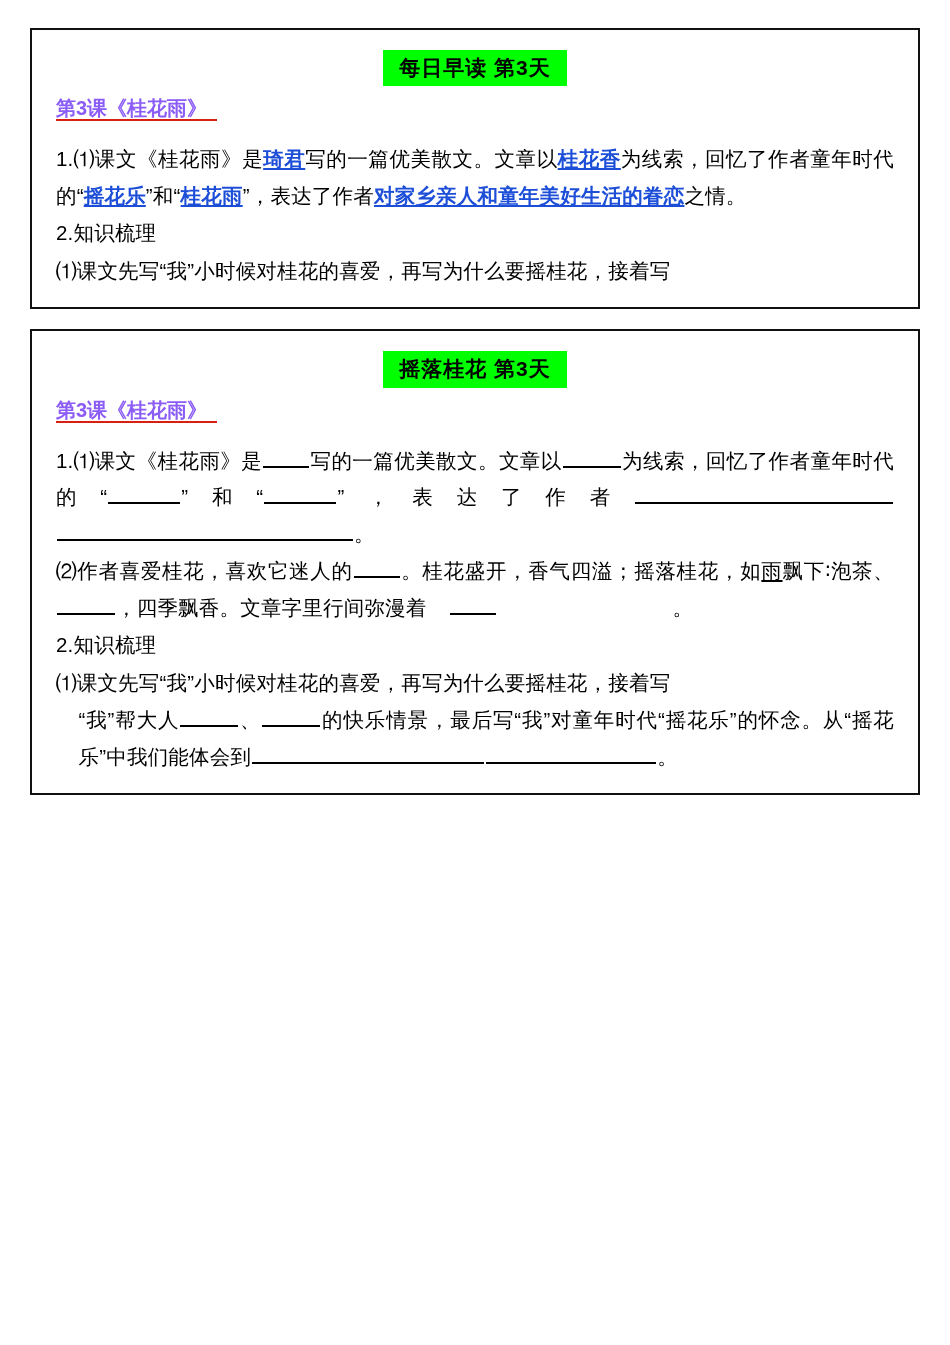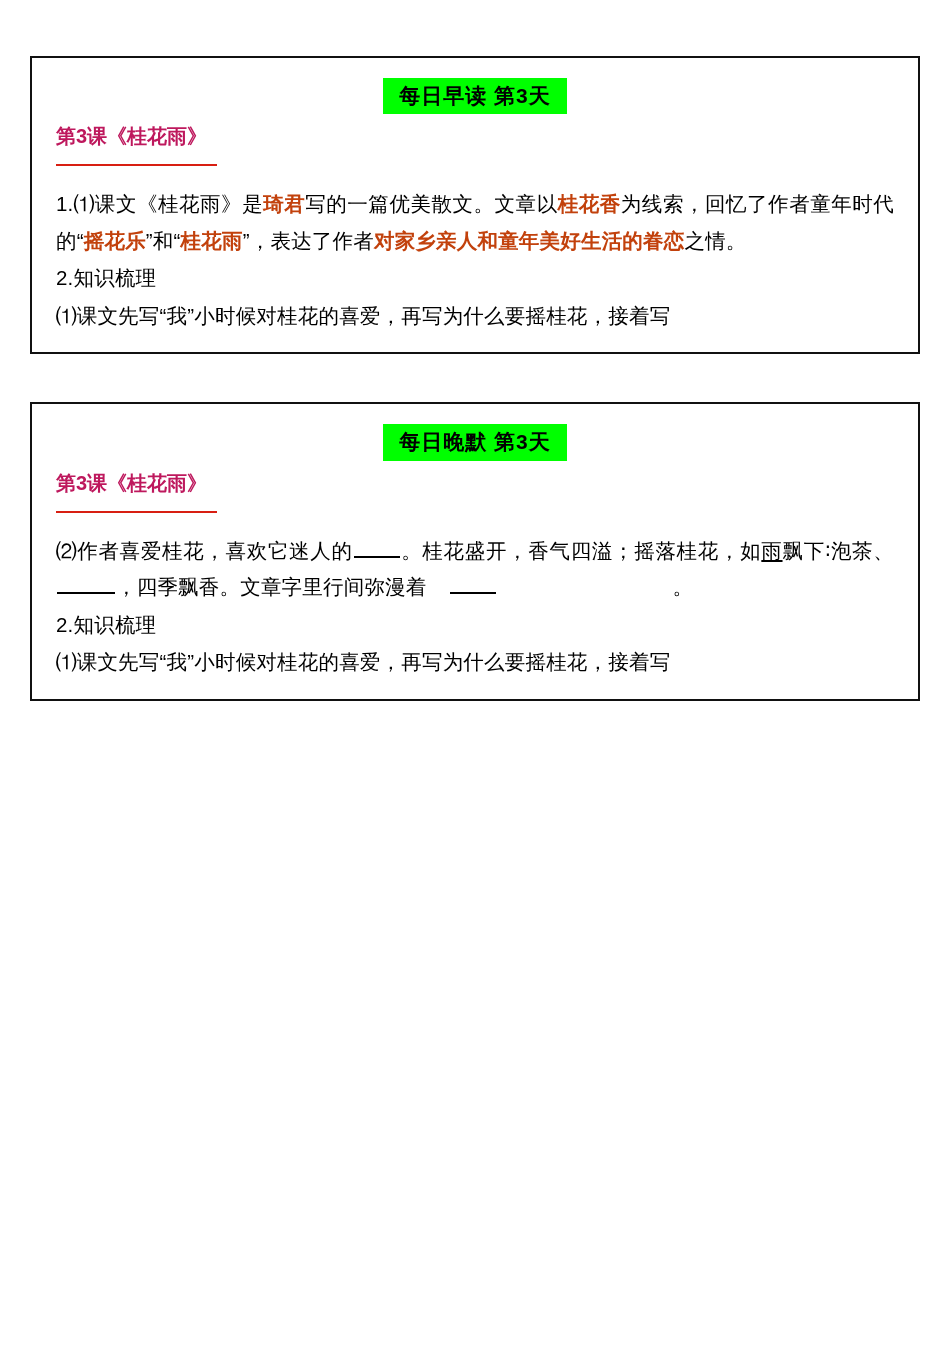--- a/index.html
+++ b/index.html
@@ -19,63 +19,63 @@
     height: 1345px;
     box-sizing: border-box;
     padding: 28px 30px 0 30px;
     position: relative;
   }
   .box {
     border: 2px solid #111111;
     box-sizing: border-box;
     padding: 16px 24px 18px 24px;
     background: #ffffff;
-    margin-top: 28px;
   }
   .box-gap { height: 20px; }
 
   .banner-row {
     text-align: center;
     margin: 4px 0 10px 0;
   }
   .banner {
     display: inline-block;
     background: #00ff00;
     color: #000000;
     font-weight: bold;
     font-size: 21px;
     line-height: 1.35;
     padding: 4px 16px 4px 16px;
     letter-spacing: 1px;
   }
   .heading {
-    color: #be185d;
+    color: #8b5cf6;
     font-weight: bold;
     font-size: 20px;
     margin: 2px 0 10px 0;
     display: inline-block;
     border-bottom: 2px solid #d81f12;
-    padding-bottom: 18px;
+    padding-bottom: 1px;
     padding-right: 10px;
   }
   .heading-wrap { line-height: 1; margin-bottom: 10px; }
 
   p.line {
     font-size: 20.5px;
     line-height: 1.78;
     margin: 0;
     text-align: justify;
     text-justify: inter-ideograph;
     letter-spacing: 0.2px;
   }
   p.line + p.line { margin-top: 1px; }
 
   .ans {
-    color: #c2410c;
+    color: #1d4ed8;
     font-weight: bold;
+    text-decoration: underline;
     text-underline-offset: 2px;
   }
   .u-plain {
     text-decoration: underline;
     text-underline-offset: 2px;
   }
 
   
   .blank {
     display: inline-block;
@@ -118,30 +118,32 @@
     <p class="line">⑴课文先写“我”小时候对桂花的喜爱，再写为什么要摇桂花，接着写</p>
 
 
   </div>
 
   <div class="box-gap"></div>
 
   <div class="box">
 
     <div class="banner-row">
-      <span class="banner">每日晚默  第3天</span>
+      <span class="banner">摇落桂花  第3天</span>
     </div>
 
     <div class="heading-wrap">
       <span class="heading">第3课《桂花雨》</span>
     </div>
 
+    <p class="line"><span>1.⑴课文《桂花雨》是</span><span class="blank b-xs"></span><span>写的一篇优美散文。文章以</span><span class="blank b-sm"></span><span>为线索，</span><span>回忆了作者童年时代的“</span><span class="blank b-quote"></span><span>”和“</span><span class="blank b-quote"></span><span>”，表达了作者</span><span class="blank b-full"></span><span class="blank b-row"></span><span>。</span></p>
 
     <p class="line"><span>⑵作者喜爱桂花，喜欢它迷人的</span><span class="blank b-xs"></span><span>。桂花盛开，香气四溢；摇落桂花，如</span><span class="u-plain">雨</span><span>飘下∶泡茶、</span><span class="blank b-sm"></span><span>，四季飘香。文章字里行间弥漫着</span><span class="spacer-sm"></span><span class="blank b-xs"></span><span class="spacer-sm"></span><span class="spacer-sm"></span><span class="spacer-sm"></span><span class="spacer-sm"></span><span class="spacer-sm"></span><span class="spacer-sm"></span><span class="spacer-sm"></span><span class="spacer-sm"></span><span>。</span></p>
 
     <p class="line">2.知识梳理</p>
 
     <p class="line">⑴课文先写“我”小时候对桂花的喜爱，再写为什么要摇桂花，接着写</p>
 
+    <p class="line indent"><span>“我”帮大人</span><span class="blank b-sm"></span><span>、</span><span class="blank b-sm"></span><span>的快乐情景，最后写“我”对童年时代“摇花乐”的怀念。从“摇花乐”中我们能体会到</span><span class="blank b-long"></span><span class="blank b-xl"></span><span>。</span></p>
 
   </div>
 
 </div>
 
 </body></html>

